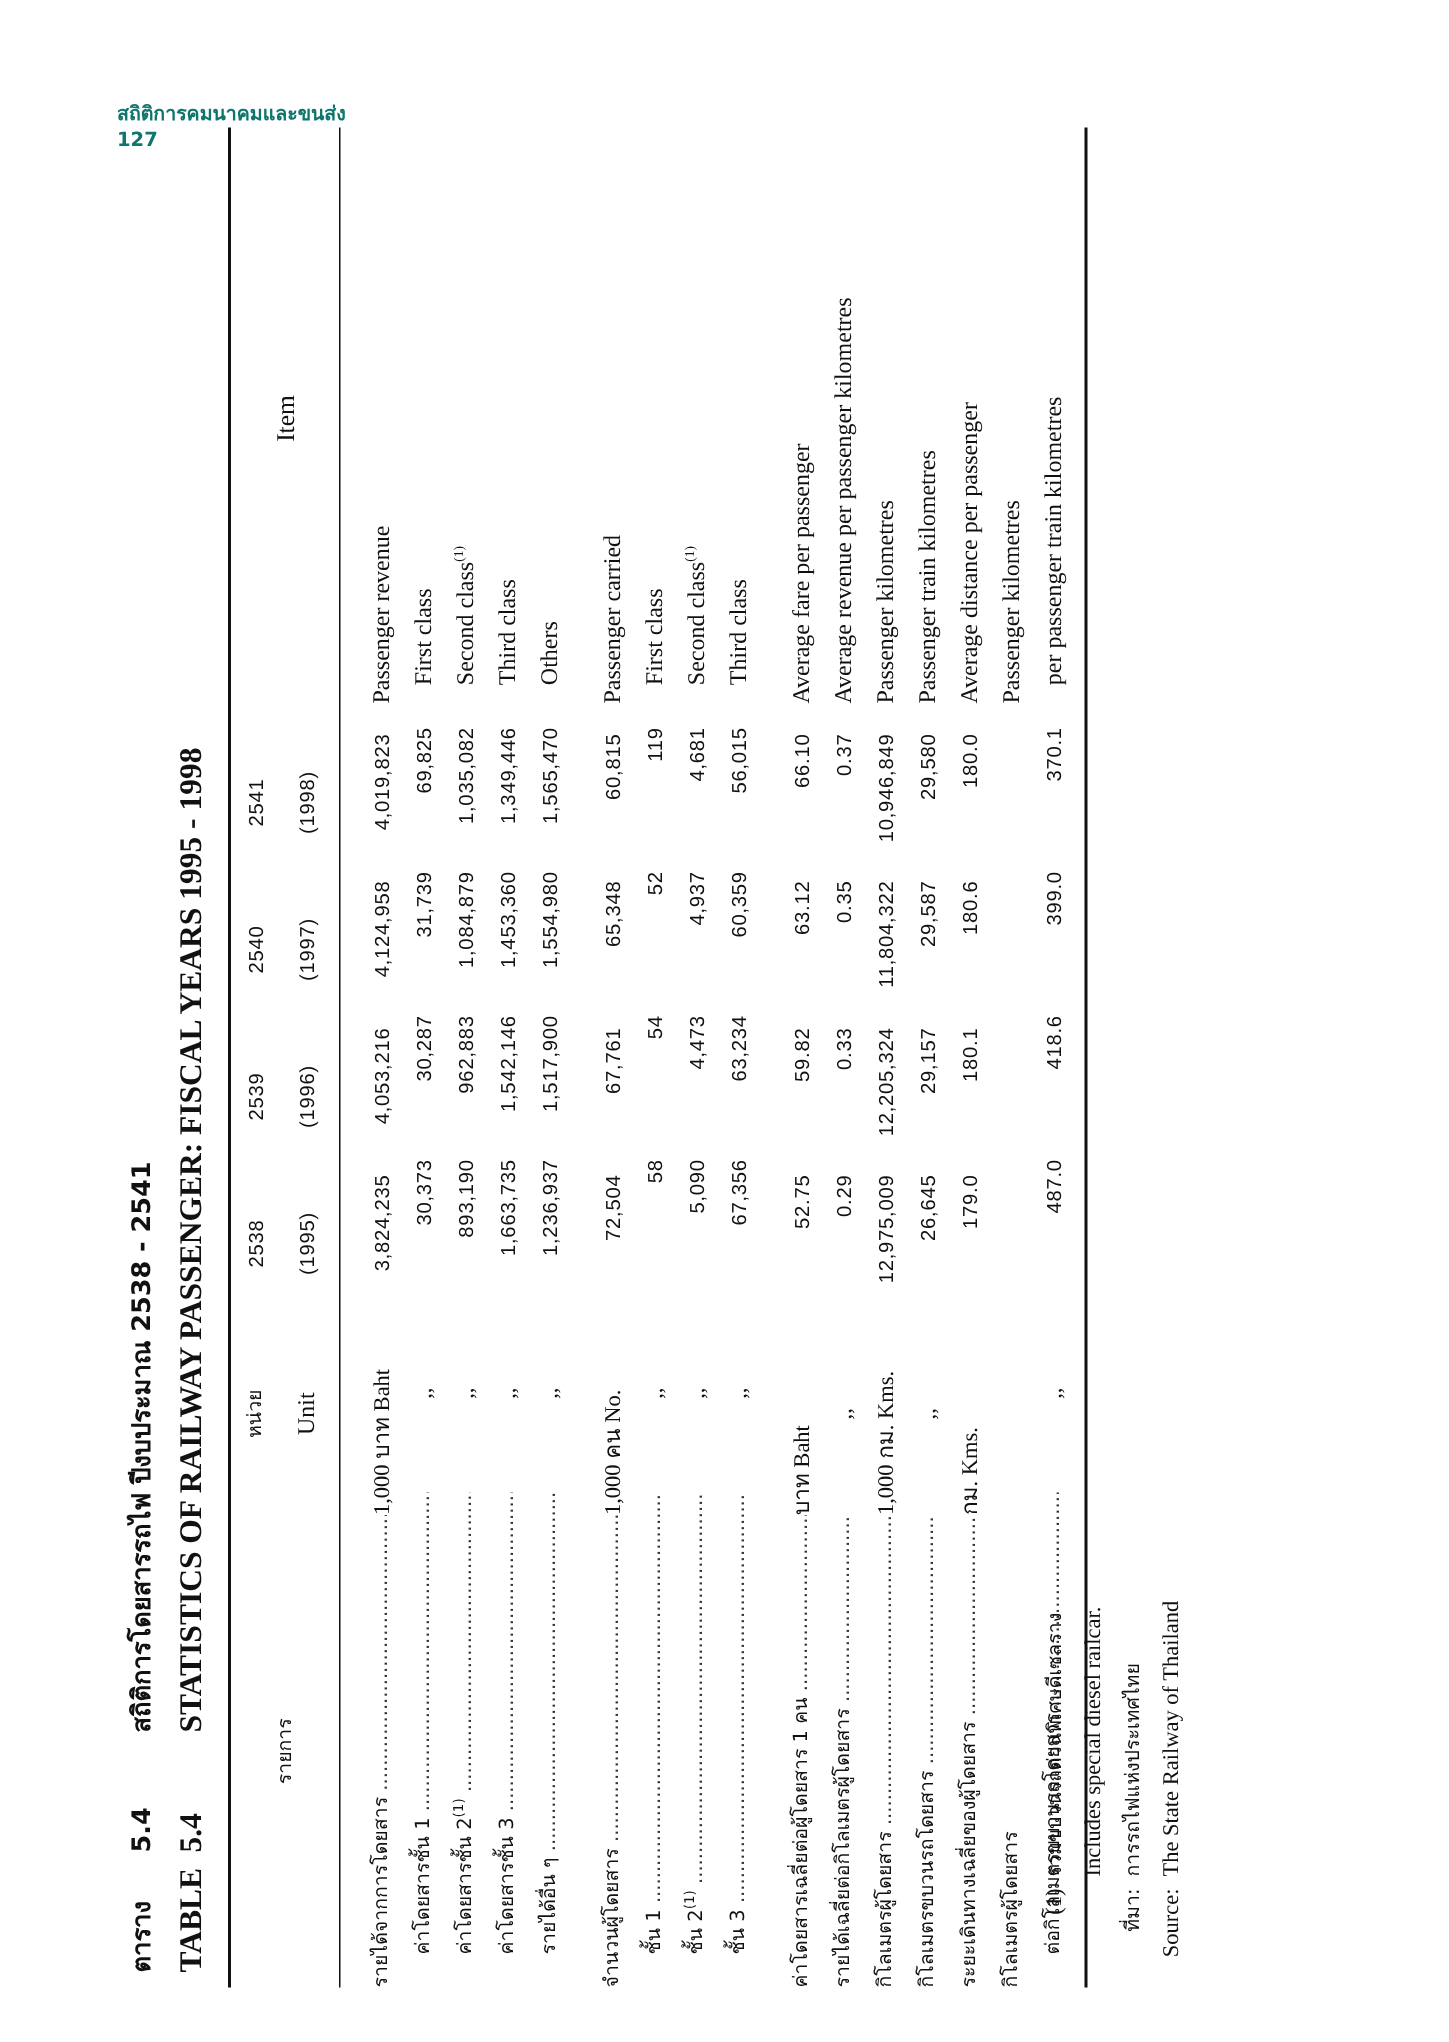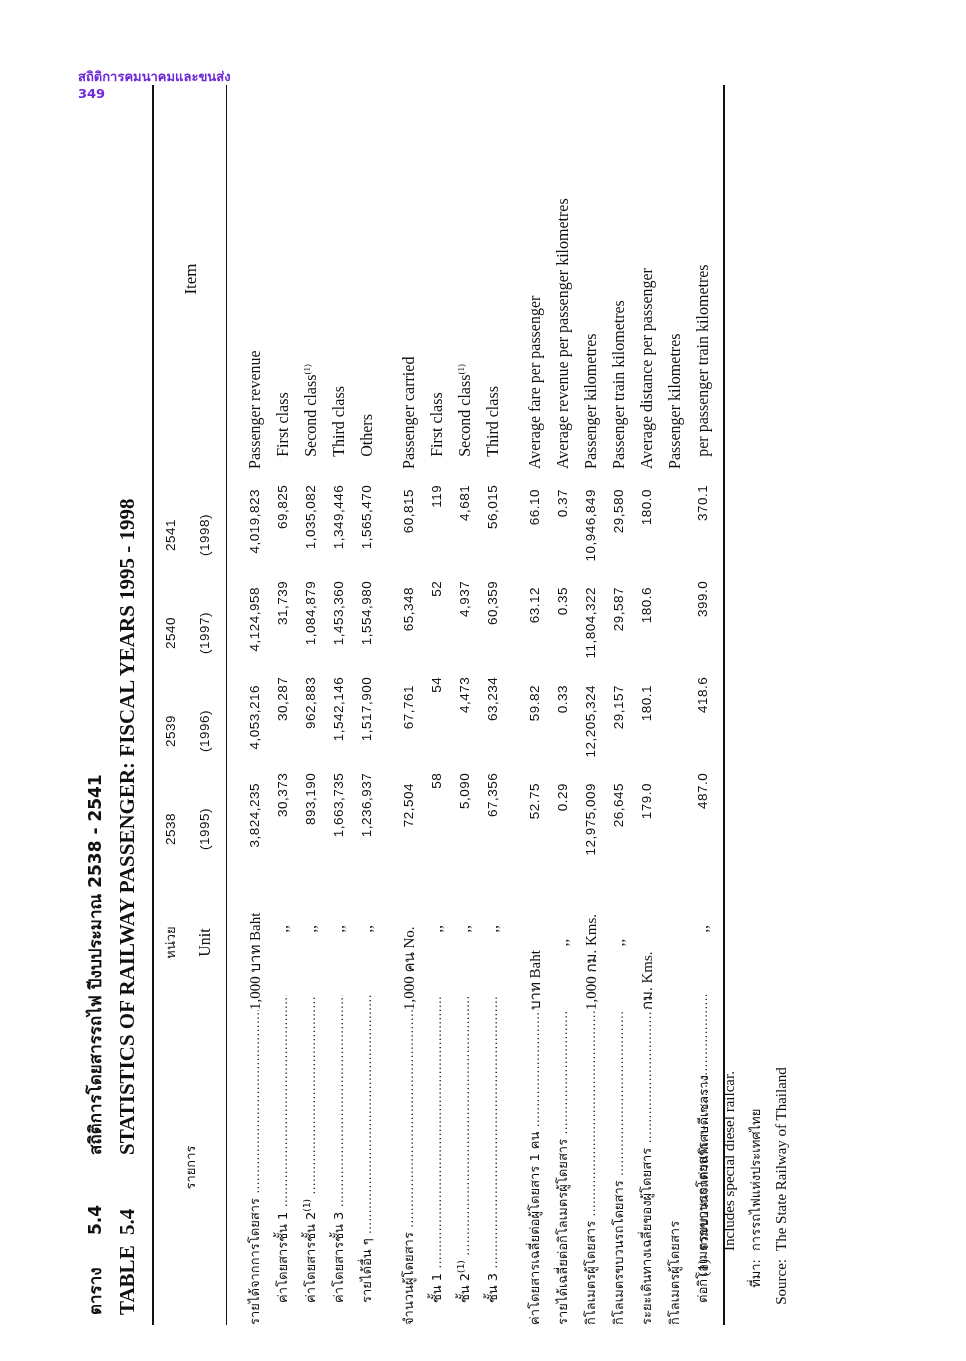--- a/index.html
+++ b/index.html
@@ -1,17 +1,17 @@
 <!DOCTYPE html>
 <html><head>
 <meta charset="utf-8">
 <style>
   html, body { margin: 0; padding: 0; background: #ffffff; }
   body { width: 966px; height: 1361px; position: relative; overflow: hidden; font-family: "Liberation Serif", serif; color: #111; }
-  .running-head { position: absolute; left: 78px; top: 68px; font-family: "DejaVu Sans", sans-serif; font-weight: bold; font-size: 13px; line-height: 17px; color: #6d28d9; }
+  .running-head { position: absolute; left: 78px; top: 68px; font-family: "DejaVu Sans", sans-serif; font-weight: bold; font-size: 13px; line-height: 17px; color: #0f766e; }
   
   .rot-wrap { position: absolute; left: 80px; top: 1325px; width: 1290px; height: 720px; transform-origin: 0 0; transform: rotate(-90deg); }
   .titles { position: absolute; left: 10px; top: 0; width: 1200px; }
   .title-th { font-family: "DejaVu Sans", sans-serif; font-weight: bold; font-size: 17px; height: 30px; line-height: 30px; white-space: nowrap; }
   .title-en { font-family: "Liberation Serif", serif; font-weight: bold; font-size: 21px; height: 34px; line-height: 34px; white-space: nowrap; }
   .title-num { display: inline-block; width: 80px; }
   .title-th .title-label, .title-en .title-label { display: inline-block; width: 80px; }
   .tbl { position: absolute; left: 0; top: 72px; width: 1240px; }
   .rule-thick { border-top: 2.5px solid #111; }
   .rule-thin { border-top: 1.5px solid #111; }
@@ -31,21 +31,21 @@
   .fn { height: 26px; line-height: 26px; font-size: 15px; white-space: nowrap; }
   .fn .th { font-family: "DejaVu Sans", sans-serif; font-size: 13px; }
   .fn .lbl { display: inline-block; width: 56px; text-align: right; margin-right: 8px; }
   .ditto { display: inline-block; width: 100%; text-align: center; }
 </style>
 </head>
 <body>
 
 <div class="running-head">
   <div>สถิติการคมนาคมและขนส่ง</div>
-  <div>349</div>
+  <div>127</div>
 </div>
 
 <div class="rot-wrap">
   <div class="titles">
     <div class="title-th">
       <span class="title-label">ตาราง</span><span class="title-num">5.4</span><span>สถิติการโดยสารรถไฟ ปีงบประมาณ 2538 - 2541</span>
     </div>
     <div class="title-en">
       <span class="title-label">TABLE</span><span class="title-num">5.4</span><span>STATISTICS OF RAILWAY PASSENGER: FISCAL YEARS 1995 - 1998</span>
     </div>

